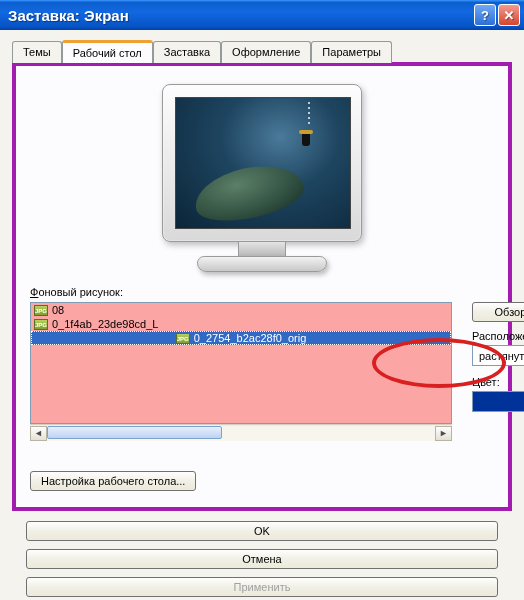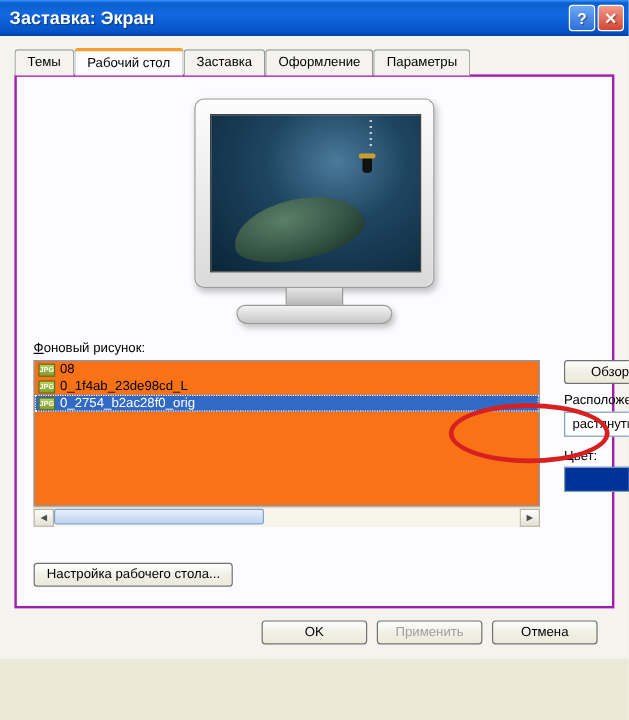--- a/index.html
+++ b/index.html
@@ -61,21 +61,21 @@
   }
   .tab.active {
     background: #fcfcfe;
     border-top: 3px solid #f0a030;
     padding-top: 4px;
     z-index: 3;
     top: 0;
     margin-bottom: -1px;
   }
   .tab-panel {
-    border: 2px solid #a21caf;
+    border: 4px solid #a21caf;
     background: #fcfcfe;
     padding: 12px 14px 16px 14px;
     position: relative;
     z-index: 1;
   }
   .monitor-wrap {
     display: flex;
     justify-content: center;
     margin: 6px 0 14px 0;
   }
@@ -137,37 +137,38 @@
   }
   .lbl .ul { text-decoration: underline; }
   .cols {
     display: flex;
     gap: 20px;
   }
   .col-left { flex: 1; }
   .col-right { width: 120px; }
   .listbox {
     border: 1px solid #7f9db9;
-    background: #f97316;
+    background: #fca5a5;
     height: 122px;
     overflow-y: scroll;
     overflow-x: auto;
     position: relative;
   }
   .list-inner { min-width: 420px; }
   .list-item {
     display: flex; align-items: center;
     padding: 1px 3px;
     font-size: 11px;
     white-space: nowrap;
     cursor: pointer;
   }
   .list-item.selected {
     background: #316ac5;
     color: #fff;
+    justify-content: center;
   }
   .list-item.selected.focused {
     outline: 1px dotted #fff;
     outline-offset: -1px;
   }
   .file-icon {
     width: 14px; height: 11px;
     background: linear-gradient(to bottom,#b8d060,#7ea030);
     border: 1px solid #5a7020;
     margin-right: 4px;
@@ -232,20 +233,21 @@
     right: 2px;
     top: 272px;
     pointer-events: none;
   }
   .desk-btn-row { margin-top: 30px; }
   .dlg-buttons {
     display: flex;
     justify-content: flex-end;
     gap: 8px;
     padding: 10px 14px 0 14px;
+    flex-direction: column;
   }
   .dlg-buttons .btn-xp { min-width: 88px; }
   ::-webkit-scrollbar { width: 17px; height: 17px; }
   ::-webkit-scrollbar-track { background: #f7f5ec; }
   ::-webkit-scrollbar-thumb { background: linear-gradient(to right,#e8effc,#bcd3f3); border:1px solid #7da2ce; border-radius:2px; }
   ::-webkit-scrollbar-button {
     background: linear-gradient(to bottom,#fefefe,#e3e1d5);
     border:1px solid #b8b4a3; height:17px; width:17px;
   }
 </style>
@@ -332,16 +334,16 @@
 
     <div class="desk-btn-row">
       <button class="btn-xp" style="min-width:auto;"><span class="ul">Н</span>астройка рабочего стола...</button>
     </div>
 
     <div class="circle-hint"></div>
   </div>
 
   <div class="dlg-buttons">
     <button class="btn-xp"><span>OK</span></button>
+    <button class="btn-xp"><span>Отмена</span></button>
     <button class="btn-xp" disabled=""><span>Применить</span></button>
-    <button class="btn-xp"><span>Отмена</span></button>
   </div>
 </div>
 
 </body></html>

